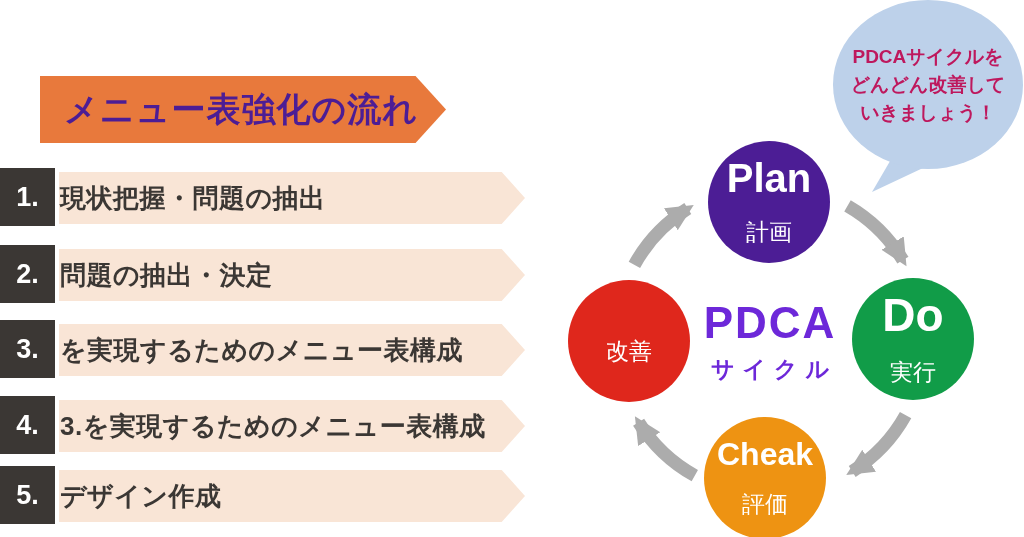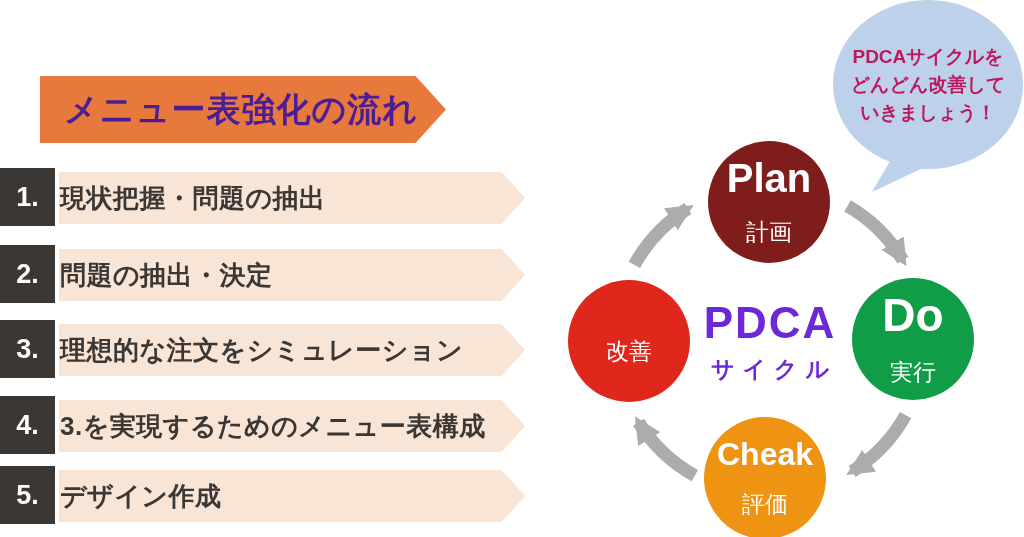--- a/index.html
+++ b/index.html
@@ -40,21 +40,21 @@
     background:#ffffff;
   }
   .arrows{position:absolute;left:0;top:0;width:420px;height:406px;pointer-events:none;}
   .node{
     position:absolute;width:122px;height:122px;border-radius:50%;
     color:#ffffff;display:flex;flex-direction:column;
     align-items:center;justify-content:center;text-align:center;
   }
   .node .en{font-weight:bold;line-height:1;}
   .node .ja{font-weight:normal;font-size:23px;line-height:1.15;margin-top:21px;}
-  .node-plan  {left:153px;top:10px; background:#7f1d1d;}
+  .node-plan  {left:153px;top:10px; background:#4c1d95;}
   .node-do    {left:297px;top:147px;background:#119C48;}
   .node-check {left:149px;top:286px;background:#EE9312;}
   .node-action{left:13px; top:149px;background:#DF271C;}
   .node-plan .en{font-size:40px;}
   .node-do .en{font-size:46px;}
   .node-check .en{font-size:32px;}
   .node-action .en{font-size:32px;}
   .center-label{
     position:absolute;left:135px;top:169px;width:160px;text-align:center;color:#6d28d9;
   }
@@ -80,21 +80,21 @@
 <div class="step step1">
   <div class="step-num">1.</div>
   <div class="step-arrow">現状把握・問題の抽出</div>
 </div>
 <div class="step step2">
   <div class="step-num">2.</div>
   <div class="step-arrow">問題の抽出・決定</div>
 </div>
 <div class="step step3">
   <div class="step-num">3.</div>
-  <div class="step-arrow">理想的な注文をシミュレーション</div>
+  <div class="step-arrow">を実現するためのメニュー表構成</div>
 </div>
 <div class="step step4">
   <div class="step-num">4.</div>
   <div class="step-arrow">3.を実現するためのメニュー表構成</div>
 </div>
 <div class="step step5">
   <div class="step-num">5.</div>
   <div class="step-arrow">デザイン作成</div>
 </div>
 

